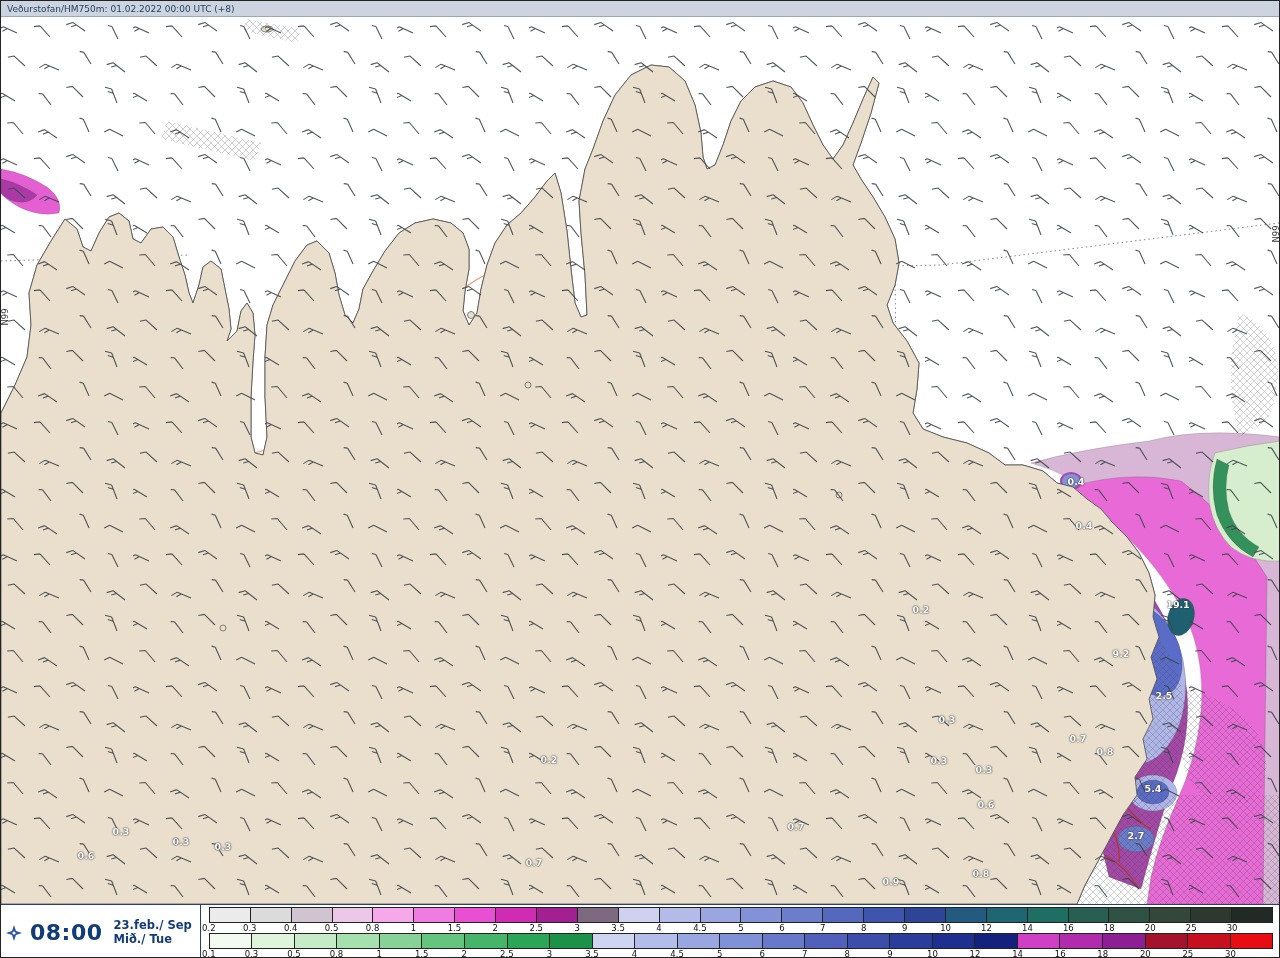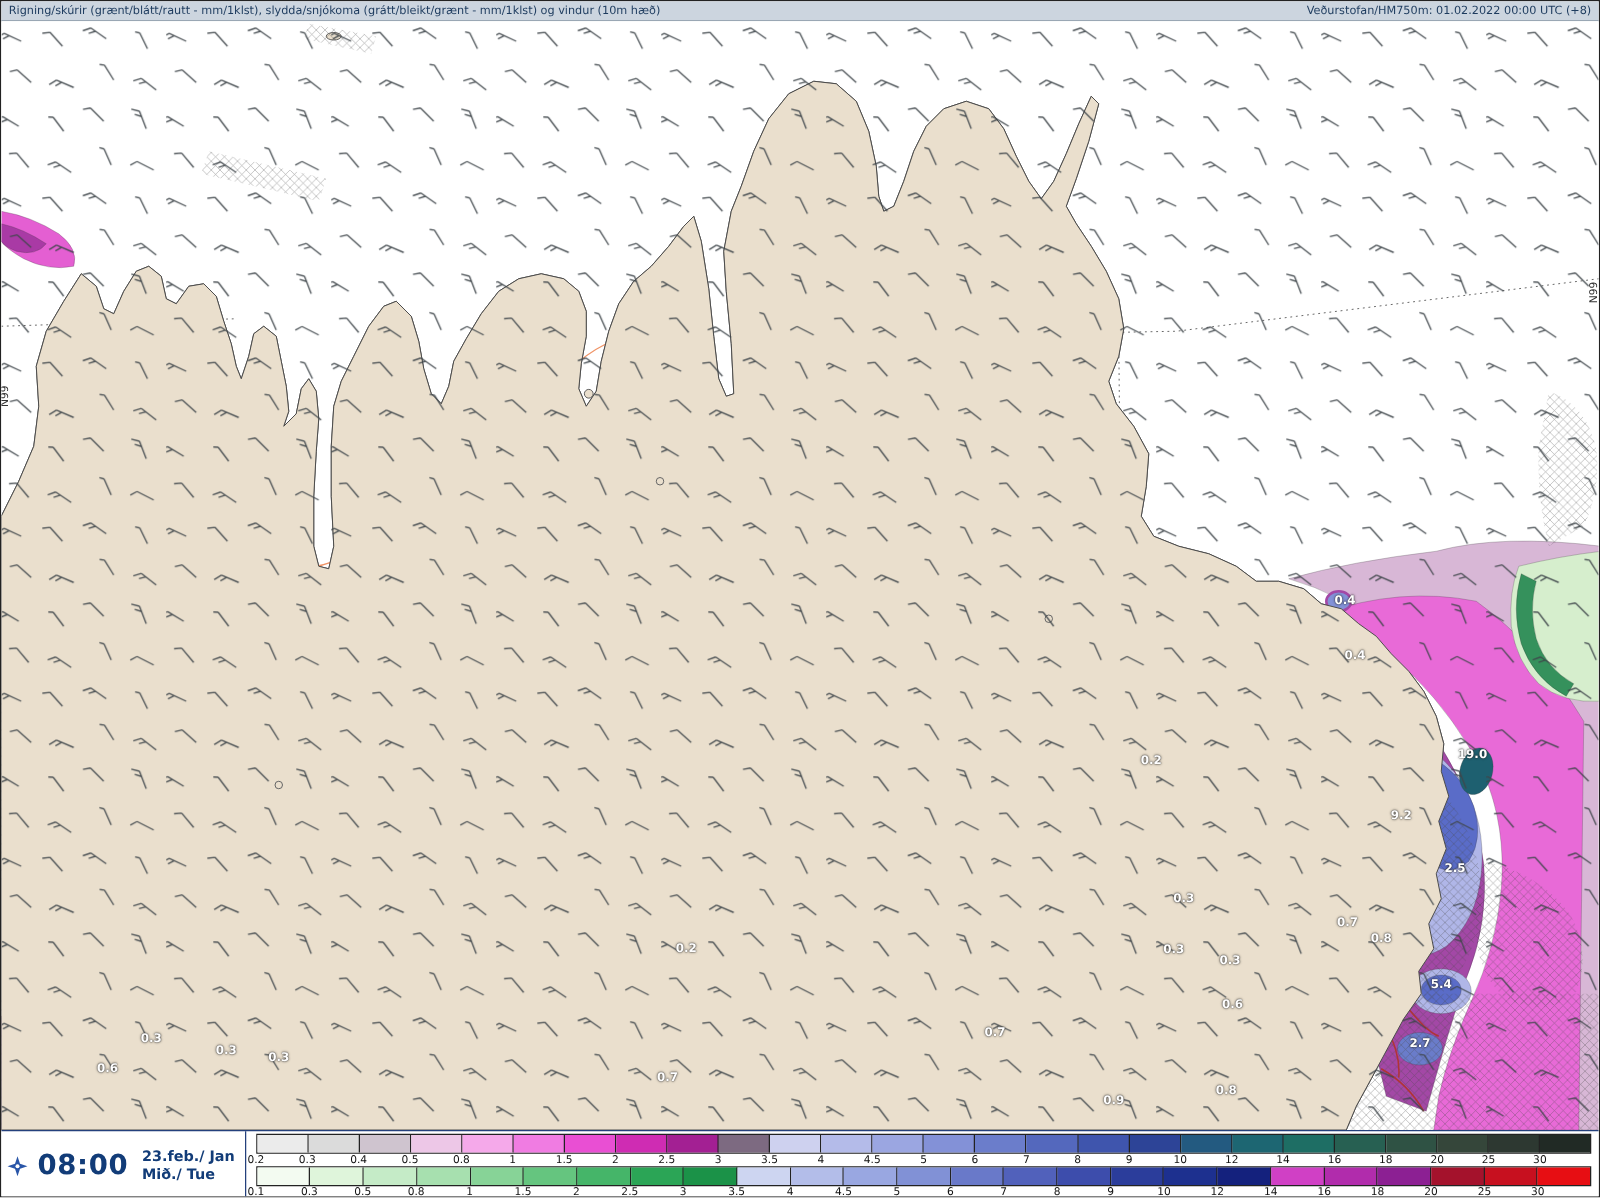--- a/index.html
+++ b/index.html
@@ -44,21 +44,20 @@
     position:absolute;top:0;transform:translateX(-50%);
     font-size:8.5px;line-height:10px;color:#111;white-space:nowrap;
   }
 </style>
 </head>
 <body>
 
 <div class="frame">
 
   <div class="topbar">
-    <span>Rigning/skúrir (grænt/blátt/rautt - mm/1klst), slydda/snjókoma (grátt/bleikt/grænt - mm/1klst) og vindur (10m hæð)</span>
     <span>Veðurstofan/HM750m: 01.02.2022 00:00 UTC (+8)</span>
   </div>
 
   <div class="map">
     <svg class="base" viewBox="0 0 1280 887" width="1280" height="887" preserveAspectRatio="none">
       <defs>
         <path id="bb" d="M0,0 L15,0 M15,0 L19,-5.5 M10.5,0 L14,-4.5"></path>
         <path id="bb1" d="M0,0 L15,0 M15,0 L18.5,-5"></path>
         <path id="bb0" d="M0,0 L14,0 M14,0 L16.5,-3"></path>
         <pattern id="barbs" width="132" height="132" patternUnits="userSpaceOnUse">
@@ -206,21 +205,21 @@
         <circle cx="222" cy="611" r="3"></circle>
       </g>
 
       <rect x="0" y="0" width="1280" height="887" fill="url(#barbs)"></rect>
     </svg>
 
     <div id="precip-labels">
         <span class="pv" style="left: 1075px; top: 464px;">0.4</span>
         <span class="pv" style="left: 1083px; top: 508px;">0.4</span>
         <span class="pv" style="left: 920px; top: 592px;">0.2</span>
-        <span class="pv" style="left: 1177px; top: 587px;">19.0</span>
+        <span class="pv" style="left: 1177px; top: 587px;">19.1</span>
         <span class="pv" style="left: 1120px; top: 636px;">9.2</span>
         <span class="pv" style="left: 1163px; top: 678px;">2.5</span>
         <span class="pv" style="left: 1077px; top: 721px;">0.7</span>
         <span class="pv" style="left: 1104px; top: 734px;">0.8</span>
         <span class="pv" style="left: 1152px; top: 771px;">5.4</span>
         <span class="pv" style="left: 1135px; top: 818px;">2.7</span>
         <span class="pv" style="left: 946px; top: 702px;">0.3</span>
         <span class="pv" style="left: 938px; top: 743px;">0.3</span>
         <span class="pv" style="left: 983px; top: 752px;">0.3</span>
         <span class="pv" style="left: 985px; top: 787px;">0.6</span>
@@ -240,21 +239,21 @@
   </div>
 
   <div class="footer">
     <div class="f-left">
       <svg class="f-icon" viewBox="0 0 18 18">
         <path d="M9,1 L11,7 L17,9 L11,11 L9,17 L7,11 L1,9 L7,7 Z" fill="#2a56a8"></path>
         <circle cx="9" cy="9" r="1.6" fill="#ffffff"></circle>
       </svg>
       <div class="f-time">08:00</div>
       <div class="f-date">
-        <div>23.feb./ Jan</div>
+        <div>23.feb./ Sep</div>
         <div>Mið./ Tue</div>
       </div>
     </div>
     <div class="legend">
       <div class="lg-block">
         <div class="lg-strip" id="snow-strip">
             <div class="lg-cell" style="background: rgb(235, 235, 235);"></div>
             <div class="lg-cell" style="background: rgb(219, 219, 219);"></div>
             <div class="lg-cell" style="background: rgb(207, 196, 207);"></div>
             <div class="lg-cell" style="background: rgb(237, 199, 231);"></div>

